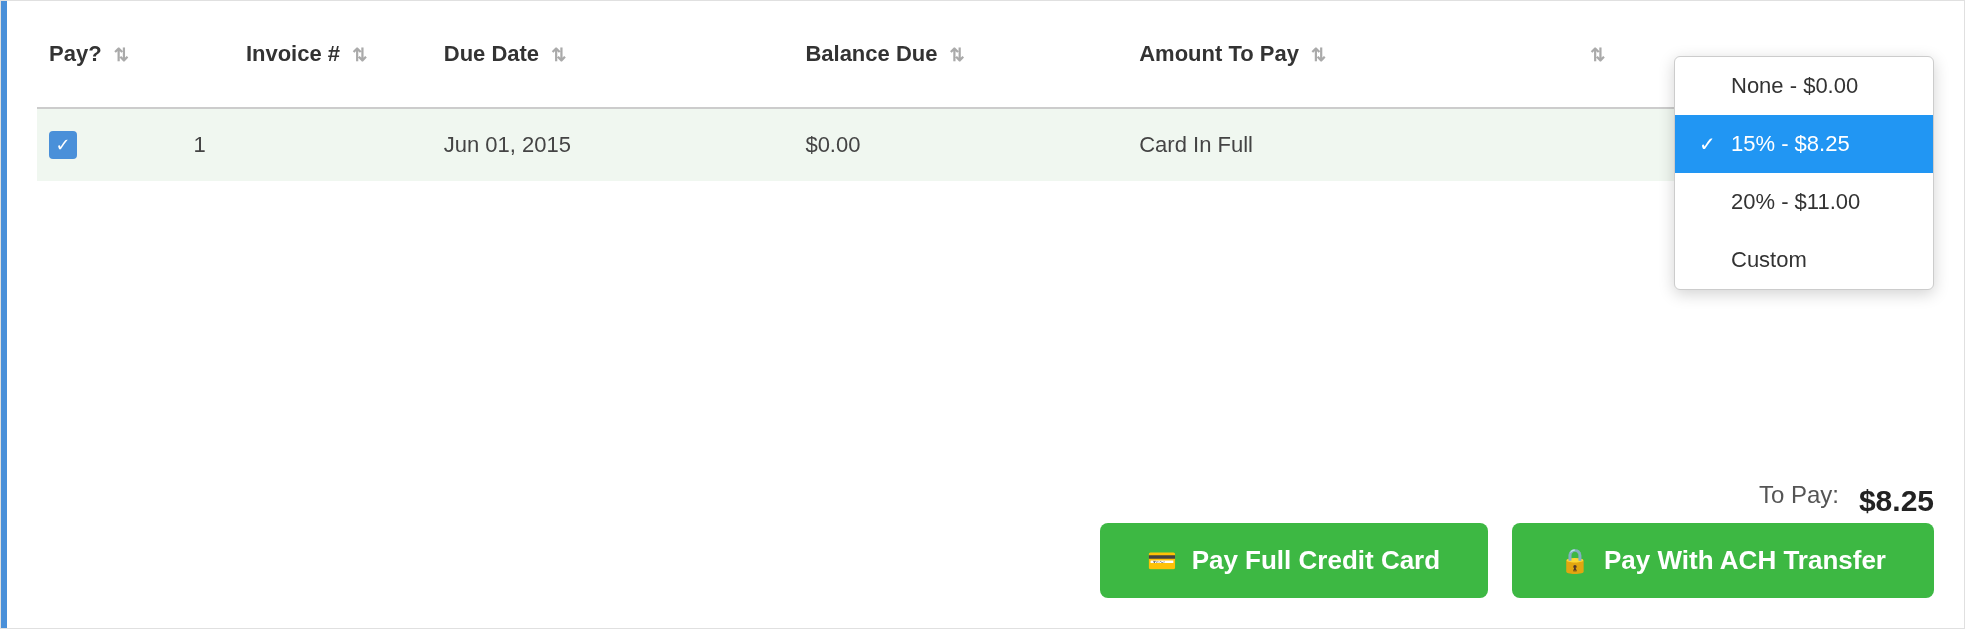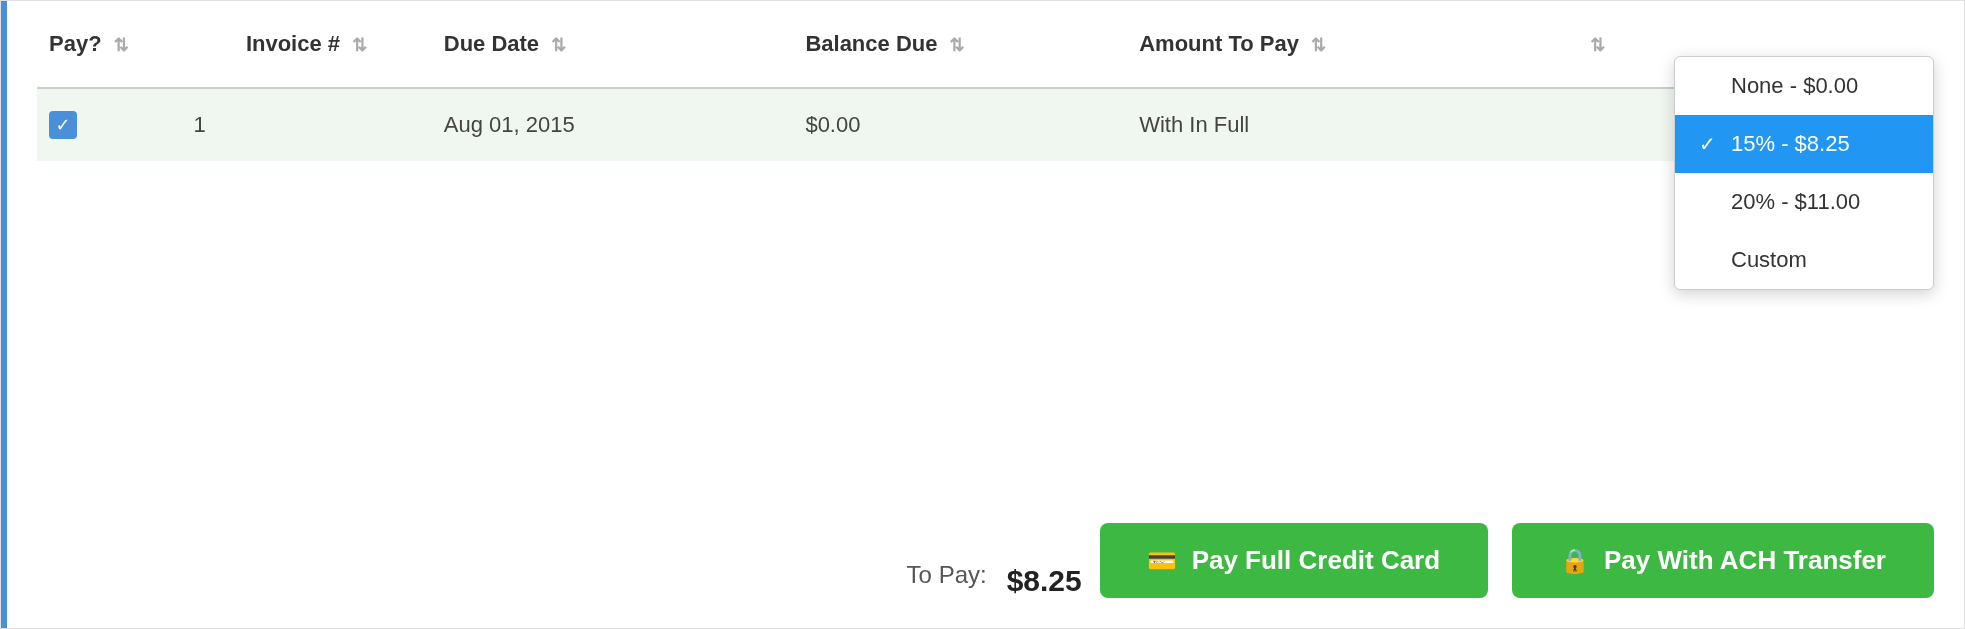--- a/index.html
+++ b/index.html
@@ -42,21 +42,21 @@
     table {
       width: 100%;
       border-collapse: collapse;
     }
 
     thead tr {
       border-bottom: 2px solid #ccc;
     }
 
     th {
-      padding: 30px 12px;
+      padding: 40px 12px;
       text-align: left;
       font-size: 22px;
       font-weight: 700;
       color: #333;
       white-space: nowrap;
     }
 
     th .sort-icon {
       display: inline-block;
       margin-left: 6px;
@@ -101,22 +101,23 @@
       font-size: 18px;
       cursor: pointer;
     }
 
     
     .bottom-area {
       position: absolute;
       bottom: 30px;
       right: 30px;
       display: flex;
+      flex-direction: column;
       align-items: flex-end;
-      gap: 18px;
+      gap: 5px;
     }
 
     .to-pay-row {
       display: flex;
       align-items: center;
       gap: 20px;
       font-size: 24px;
       color: #555;
     }
 
@@ -227,27 +228,27 @@
         <tr class="row-selected">
           <td>
             <div class="checkbox-cell">
               <div class="check-box">✓</div>
             </div>
           </td>
           <td>
             <span>1</span>
           </td>
           <td>
-            <span>Aug 01, 2015</span>
+            <span>Jun 01, 2015</span>
           </td>
           <td>
             <span>$0.00</span>
           </td>
           <td>
-            <span>With In Full</span>
+            <span>Card In Full</span>
           </td>
           <td></td>
         </tr>
       </tbody>
     </table>
   </div>
 
   <div class="dropdown-container">
     <div class="dropdown-menu">
       <div class="dropdown-item">

